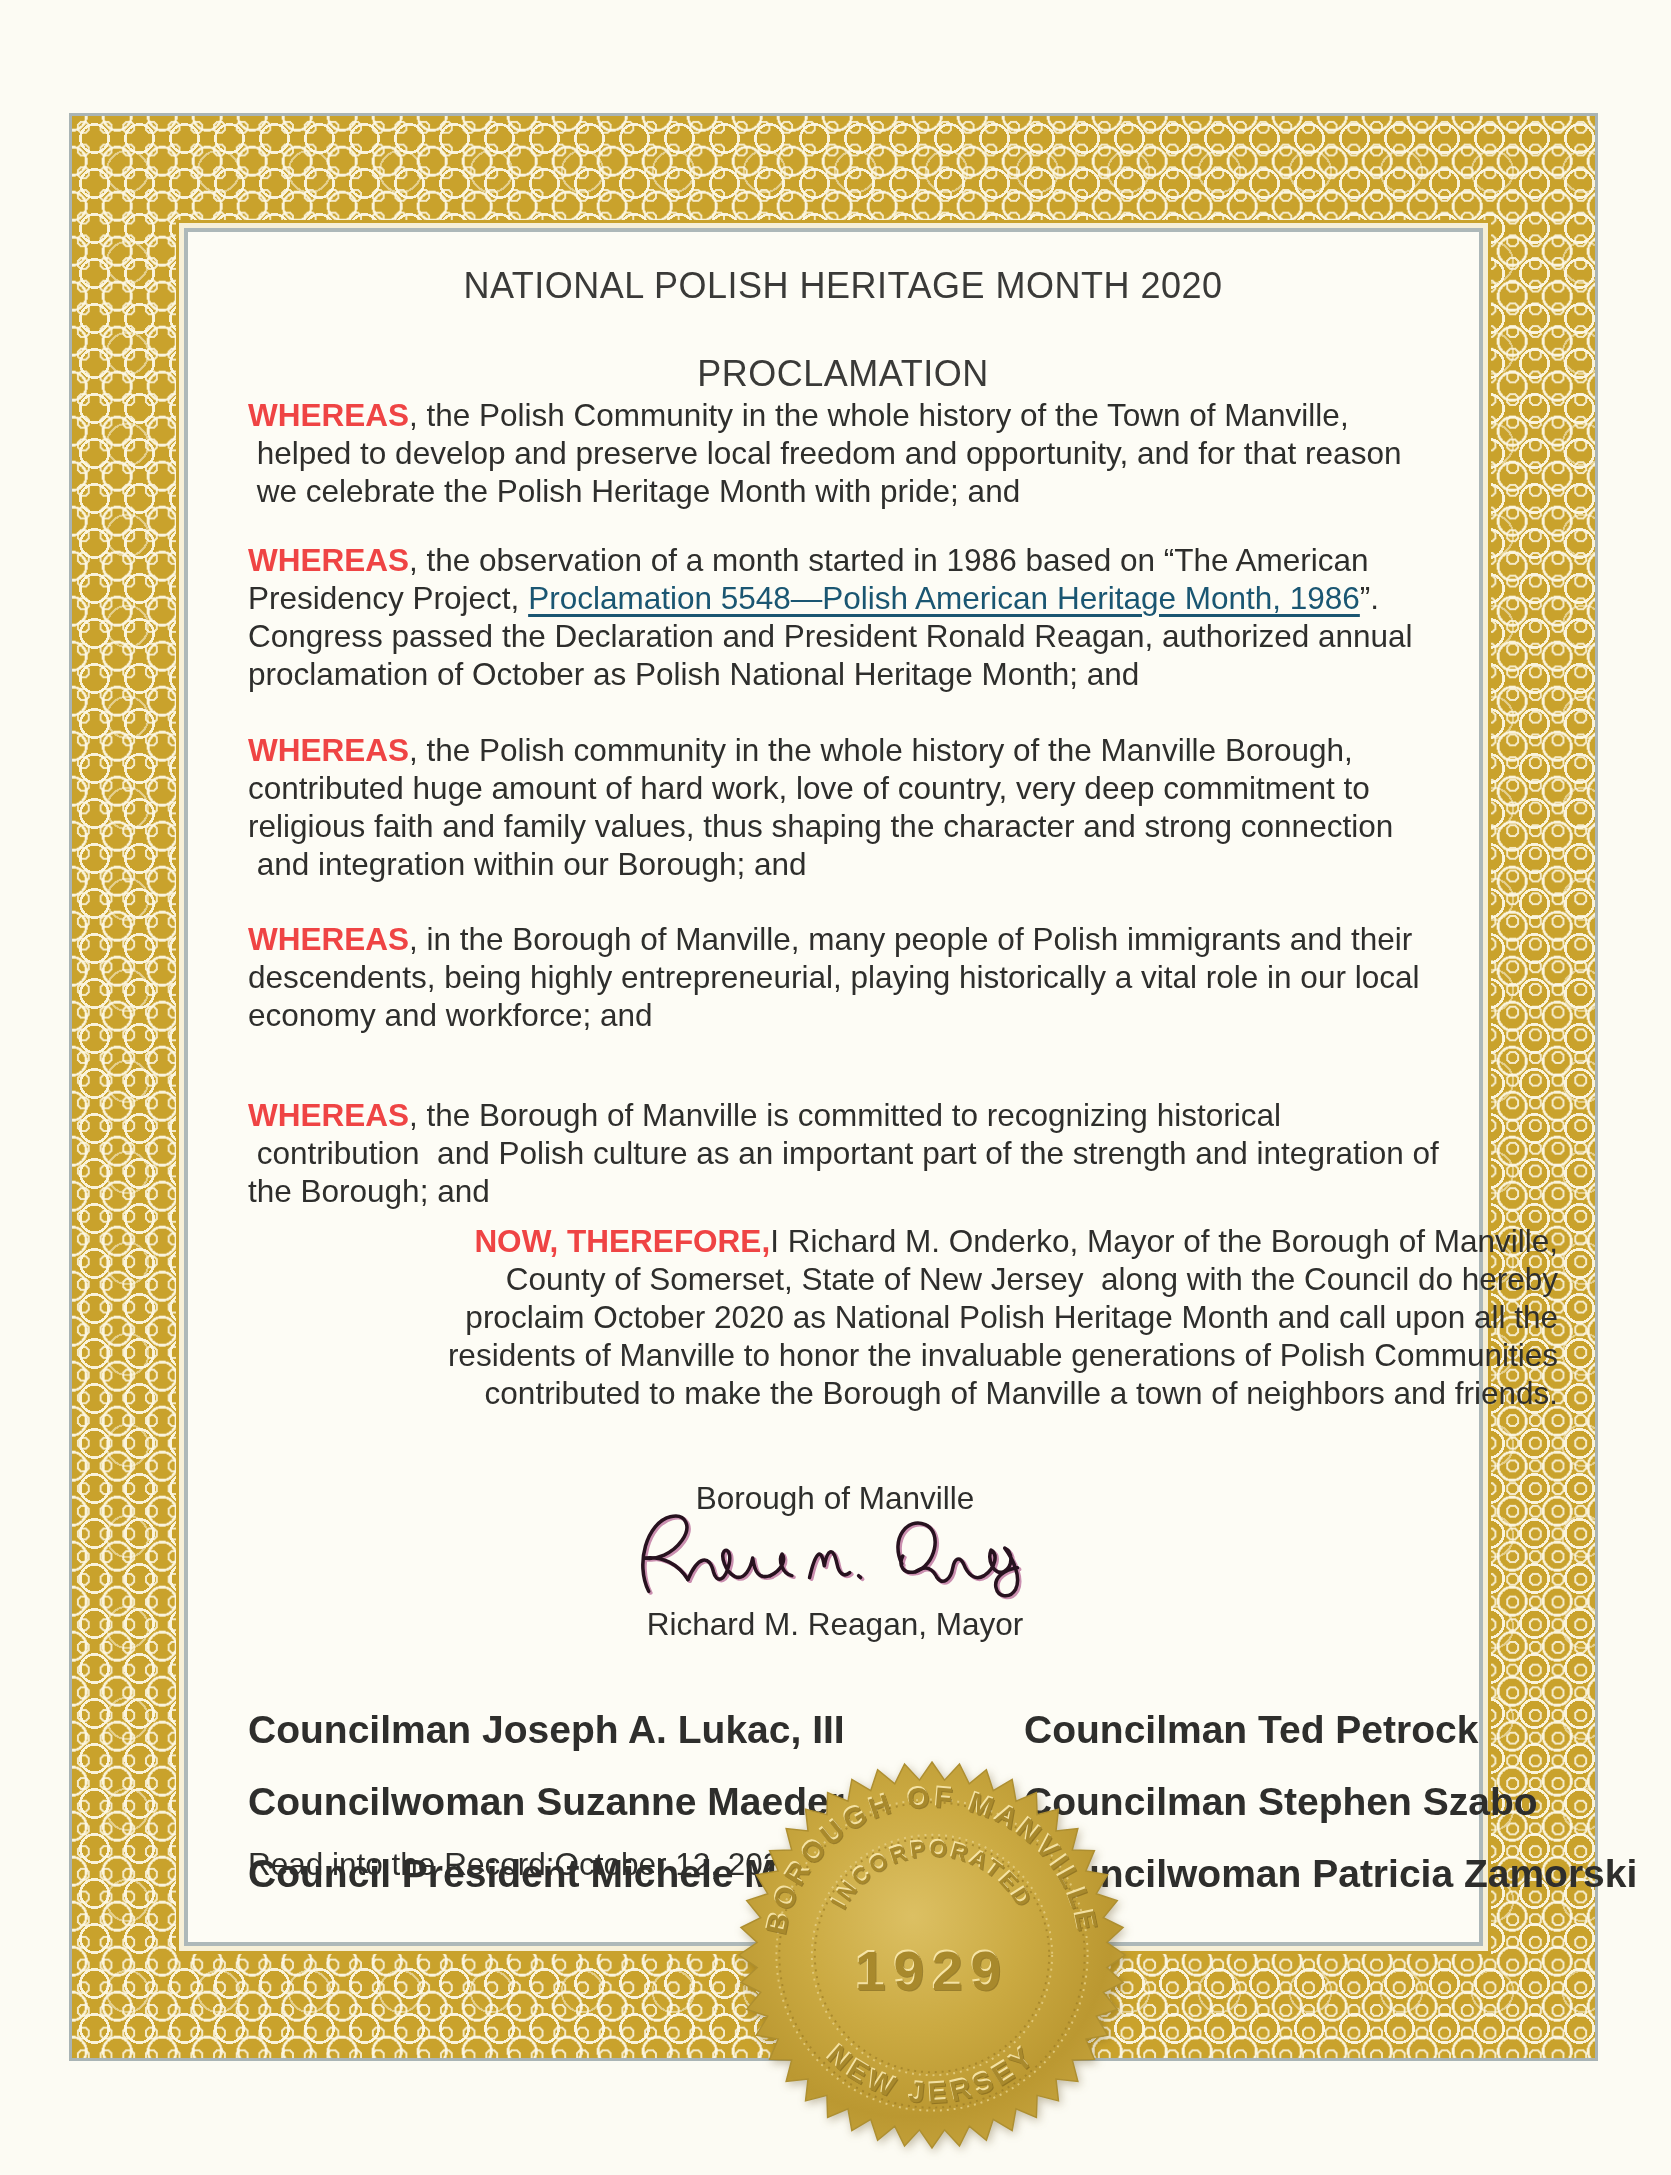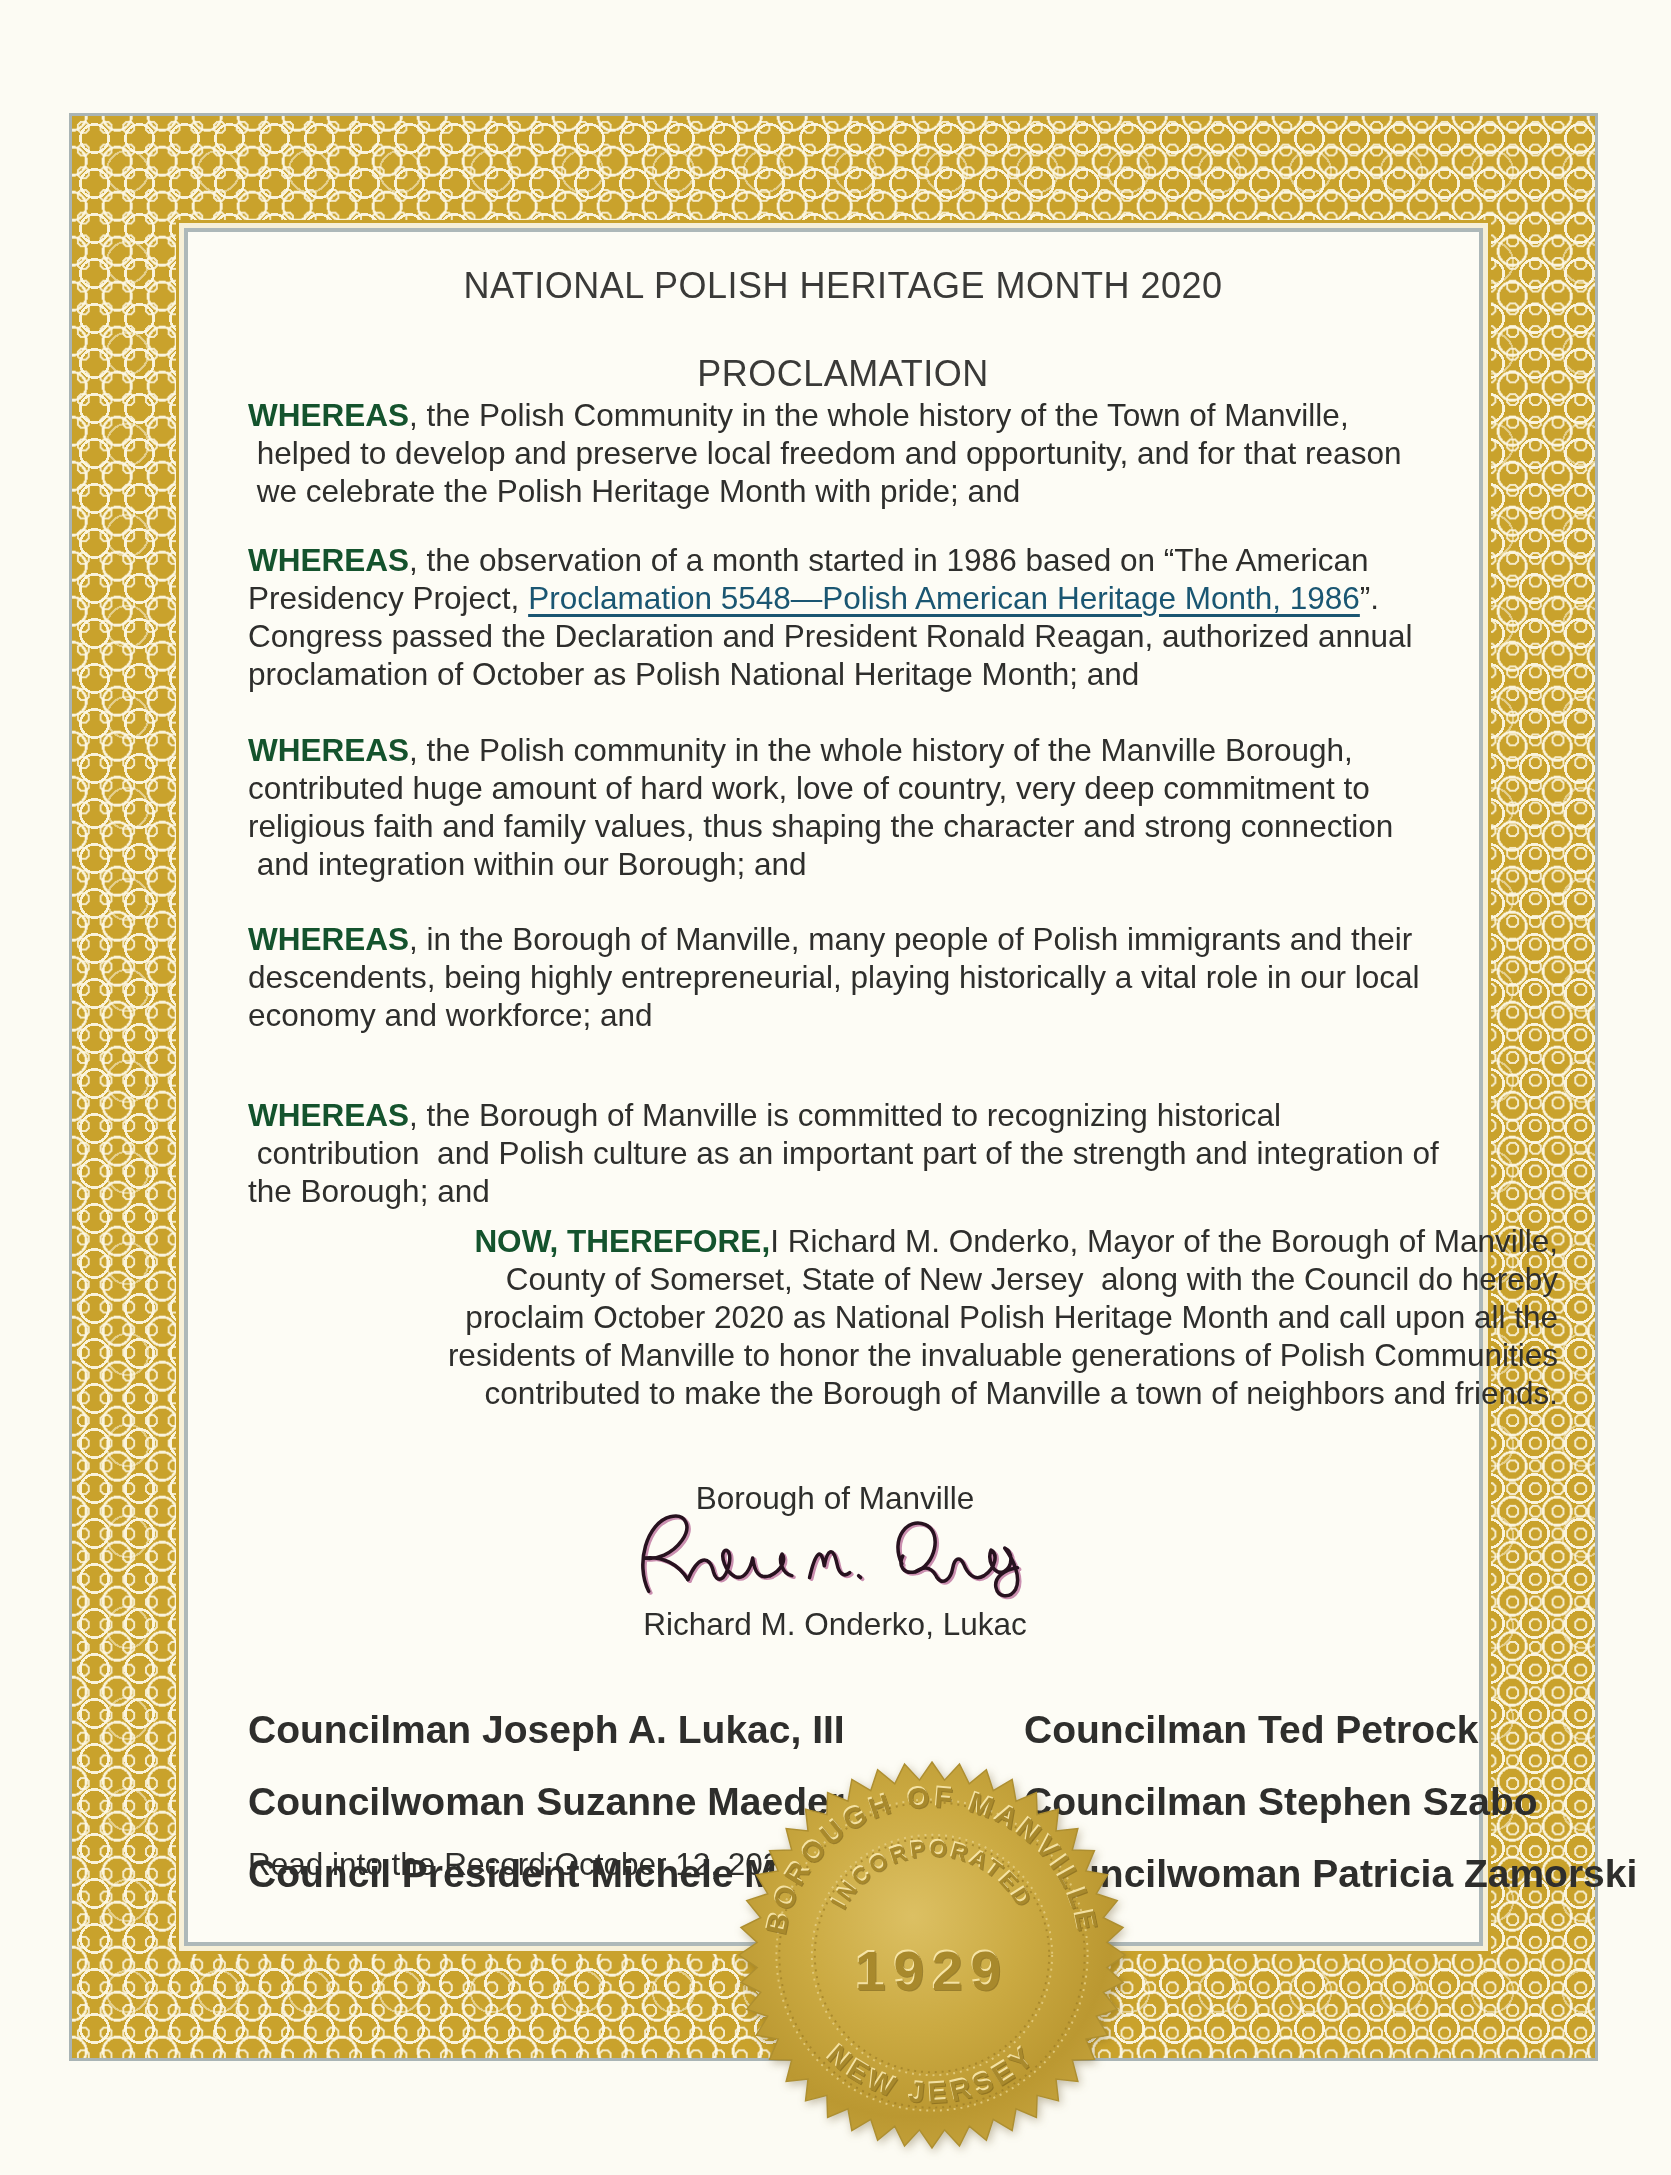--- a/index.html
+++ b/index.html
@@ -42,21 +42,21 @@
     text-align:center;
     font-size:36px;line-height:44px;
     letter-spacing:0.5px;color:#3a3a38;
     white-space:pre;
   }
   .para{
     left:248px;width:1310px;
     font-size:31.5px;line-height:38px;
     white-space:pre;color:#2e2e2c;
   }
-  .para b{font-weight:bold;color:#14532d;}
+  .para b{font-weight:bold;color:#ef4444;}
   .para a{
     color:#1a5672;
     text-decoration-thickness:2.5px;
     text-underline-offset:4.9px;
   }
   .p1{top:396px;} .p2{top:541px;} .p3{top:731px;}
   .p4{top:920px;} .p5{top:1070px;margin-top:26px;} .p6{top:1222px;text-align:right;}
   .center-line{
     left:192px;width:1286px;text-align:center;
     font-size:31.5px;
@@ -147,21 +147,21 @@
           <path d="M146,72 C158,66 162,56 158,50 C154,56 158,70 168,72"></path>
           <path d="M186,74 C192,48 198,42 201,62 C204,46 210,41 214,60 C216,70 221,74 227,69"></path>
           <path d="M236,72 l2,2"></path>
           <path d="M280,60 C268,34 286,12 304,20 C322,28 314,62 294,68 C282,71 276,62 281,52"></path>
           <path d="M294,68 C306,60 312,66 316,74 C322,82 330,76 332,64 C334,54 339,52 343,60 C347,70 354,78 364,72 C376,64 378,50 371,46 C367,56 374,72 384,68 C394,62 393,48 385,44 C394,56 402,74 396,86 C390,96 378,94 376,84 C374,74 384,66 398,64"></path>
         </g>
       </g>
     </svg>
   </div>
 
-  <div class="txt center-line mayor">Richard M. Onderko, Lukac</div>
+  <div class="txt center-line mayor">Richard M. Reagan, Mayor</div>
 
   <div class="txt council left"><span>Councilman Joseph A. Lukac, III</span><br>
 <span>Councilwoman Suzanne Maeder</span><br>
 <span>Council President Michele Magnani</span></div>
 
   <div class="txt council right"><span>Councilman Ted Petrock</span><br>
 <span>Councilman Stephen Szabo</span><br>
 <span>Councilwoman Patricia Zamorski</span></div>
 
   <div class="txt record">

